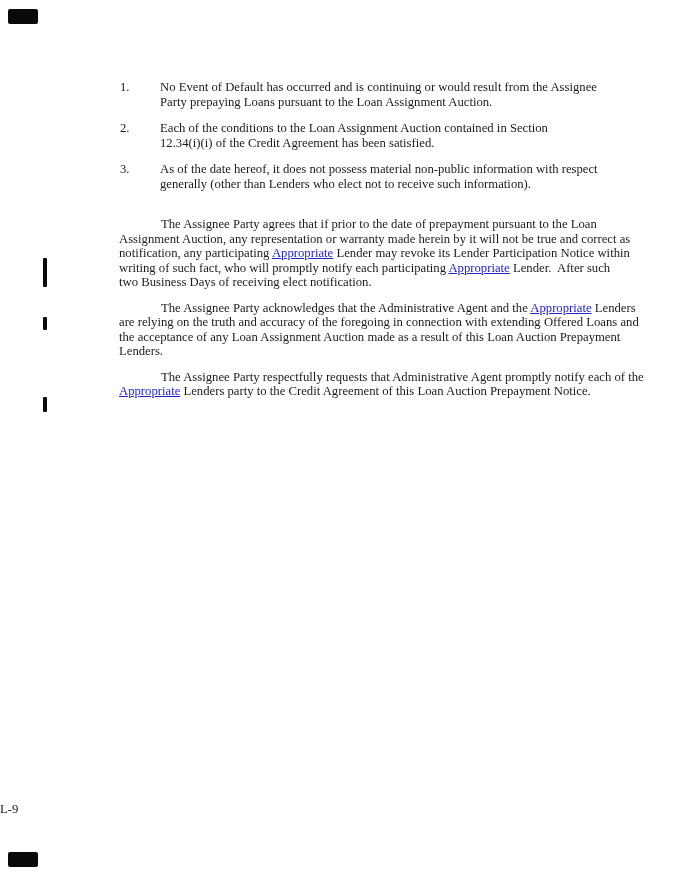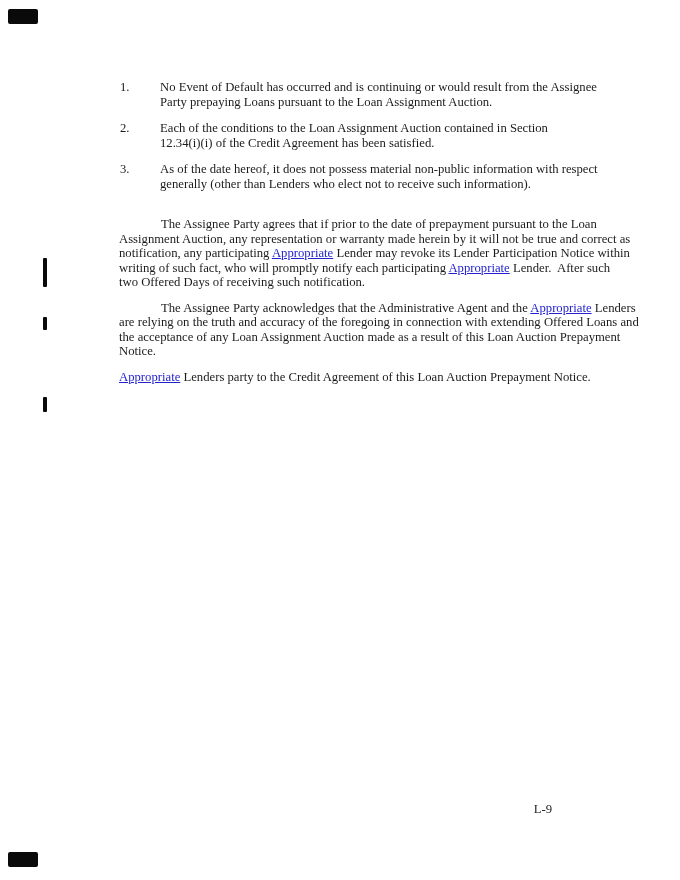--- a/index.html
+++ b/index.html
@@ -16,21 +16,21 @@
   .paras { position:absolute; left:78px; top:217px; width:560px;margin-left:41px; }
   .para { margin-bottom:11px; }
   .link { color:var(--link, #2323cd); text-decoration:underline; }
   .bar { position:absolute; left:43px; width:3.5px; background:var(--bar, #0a0a0a); border-radius:1px; }
   .bar1 { top:258px; height:29px; }
   .bar2 { top:317px; height:13px; }
   .bar3 { top:397px; height:15px; }
   .corner-mark { position:absolute; left:8px; width:30px; height:15px; background:var(--bar, #0a0a0a); border-radius:2px; }
   .mark-top { top:9px; }
   .mark-bottom { top:852px; }
-  .footer { position:absolute; top:802px; left:0; width:552px; text-align:right; }
+  .footer { position:absolute; top:802px; left:0; width:552px; text-align:left; }
 </style>
 </head>
 <body>
 
 <div class="page">
 
   <div class="corner-mark mark-top"></div>
   <div class="corner-mark mark-bottom"></div>
 
   <div class="bar bar1"></div>
@@ -54,28 +54,29 @@
         <div class="line"><span>generally (other than Lenders who elect not to receive such information).</span></div>
       </div>
     </div>
 
   <div class="paras">
       <div class="para">
         <div class="line ind"><span>The Assignee Party agrees that if prior to the date of prepayment pursuant to the Loan</span></div>
         <div class="line"><span>Assignment Auction, any representation or warranty made herein by it will not be true and correct as</span></div>
         <div class="line"><span>notification, any participating </span><span class="link">Appropriate</span><span> Lender may revoke its Lender Participation Notice within</span></div>
         <div class="line"><span>writing of such fact, who will promptly notify each participating </span><span class="link">Appropriate</span><span> Lender.  After such</span></div>
-        <div class="line"><span>two Offered Days of receiving such notification.</span></div>
+        <div class="line"><span>two Business Days of receiving elect notification.</span></div>
       </div>
       <div class="para">
         <div class="line ind"><span>The Assignee Party acknowledges that the Administrative Agent and the </span><span class="link">Appropriate</span><span> Lenders</span></div>
         <div class="line"><span>are relying on the truth and accuracy of the foregoing in connection with extending Offered Loans and</span></div>
         <div class="line"><span>the acceptance of any Loan Assignment Auction made as a result of this Loan Auction Prepayment</span></div>
-        <div class="line"><span>Notice.</span></div>
+        <div class="line"><span>Lenders.</span></div>
       </div>
       <div class="para">
+        <div class="line ind"><span>The Assignee Party respectfully requests that Administrative Agent promptly notify each of the</span></div>
         <div class="line"><span class="link">Appropriate</span><span> Lenders party to the Credit Agreement of this Loan Auction Prepayment Notice.</span></div>
       </div>
     </div>
 
   <div class="footer">L-9</div>
 
 </div>
 
 </body></html>

